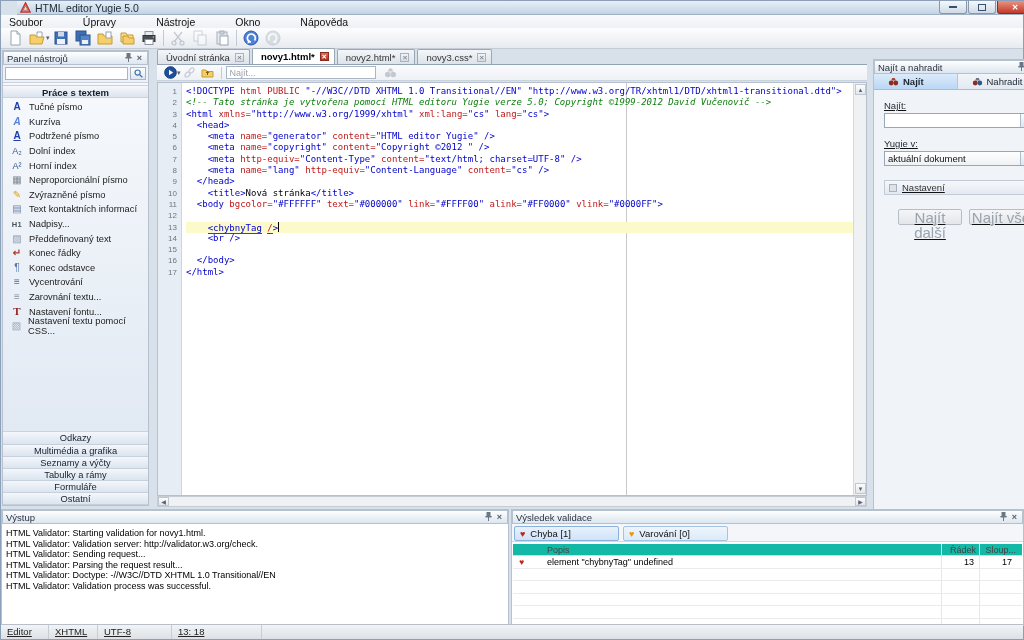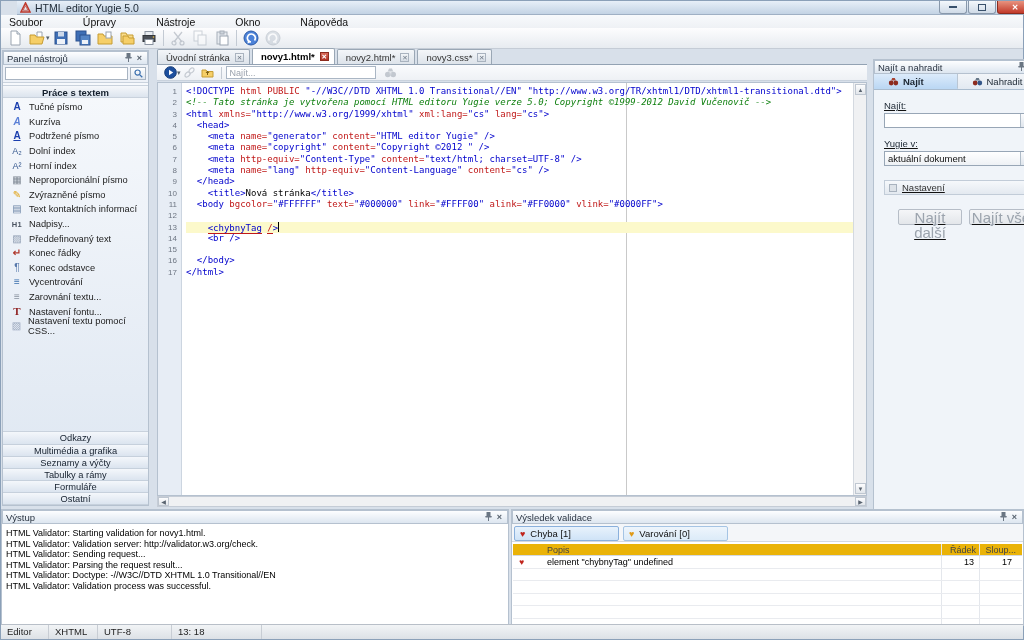--- a/index.html
+++ b/index.html
@@ -149,35 +149,35 @@
   .output-body { position:absolute; left:1px; right:1px; top:15px; bottom:1px; background:#fff; padding:3px 0 0 3px; }
   .output-line { font-size:9px; line-height:10.6px; color:#000; }
 
   .validation-panel { position:absolute; left:510px; top:460px; width:513px; height:117px; background:#fff; border:1px solid #b5c1cf; }
   .vbtn-row { height:18px; padding:2px 0 0 2px; background:#f4f6f9; border-bottom:1px solid #d4d9e0; display:flex; gap:4px; }
   .vbtn { height:15px; width:105px; display:flex; align-items:center; padding-left:5px; font-size:9.5px; color:#111;
     border:1px solid #8ab0dc; background:linear-gradient(#e8f2fc,#cfe3f7); border-radius:2px; }
   .vbtn .hrt { margin-right:5px; font-size:9px; }
   .hrt-red { color:#c0241c; } .hrt-orange { color:#e09a18; }
   .vtable { position:absolute; left:1px; right:1px; top:34px; bottom:1px; }
-  .vhead { height:12px; border-bottom:1px solid #d4d9e0; background:#eab308; position:relative; font-size:9px; color:#444; }
+  .vhead { height:12px; border-bottom:1px solid #d4d9e0; background:#14b8a6; position:relative; font-size:9px; color:#444; }
   .vh-popis { position:absolute; left:34px; top:1px; }
   .vh-radek { position:absolute; right:46px; top:1px; }
   .vh-sloup { position:absolute; right:6px; top:1px; }
   .vrow { height:12.5px; border-bottom:1px solid #e9ebef; position:relative; font-size:9px; color:#000; }
   .vrow .vic { position:absolute; left:6px; top:1px; font-size:8.5px; }
   .vrow .vdesc { position:absolute; left:34px; top:1px; }
   .vrow .vline { position:absolute; right:48px; top:1px; width:26px; text-align:right; }
   .vrow .vcol { position:absolute; right:10px; top:1px; width:26px; text-align:right; }
   .vgrid-line { position:absolute; top:0; bottom:0; width:1px; background:#e4e7ec; }
 
   
   .statusbar { position:absolute; left:0; bottom:0; width:100%; height:15px;
     background:linear-gradient(#f2f4f6,#dde1e6); border-top:1px solid #b8bfc8; display:flex; }
-  .sb-cell { padding:0 6px; font-size:9.5px; line-height:14px; color:#222; border-right:1px solid #c8cdd4; }
+  .sb-cell { padding:0 6px; font-size:9.5px; line-height:14px; color:#222; border-right:1px solid #c8cdd4;text-decoration:underline; }
   .sb-cell:nth-child(1){ width:48px; } .sb-cell:nth-child(2){ width:49px; }
   .sb-cell:nth-child(3){ width:74px; } .sb-cell:nth-child(4){ width:90px; }
   .sb-cell:last-child { flex:1; border-right:none; }
 </style>
 </head>
 <body>
 
 <div class="window">
 
   <div class="titlebar">

